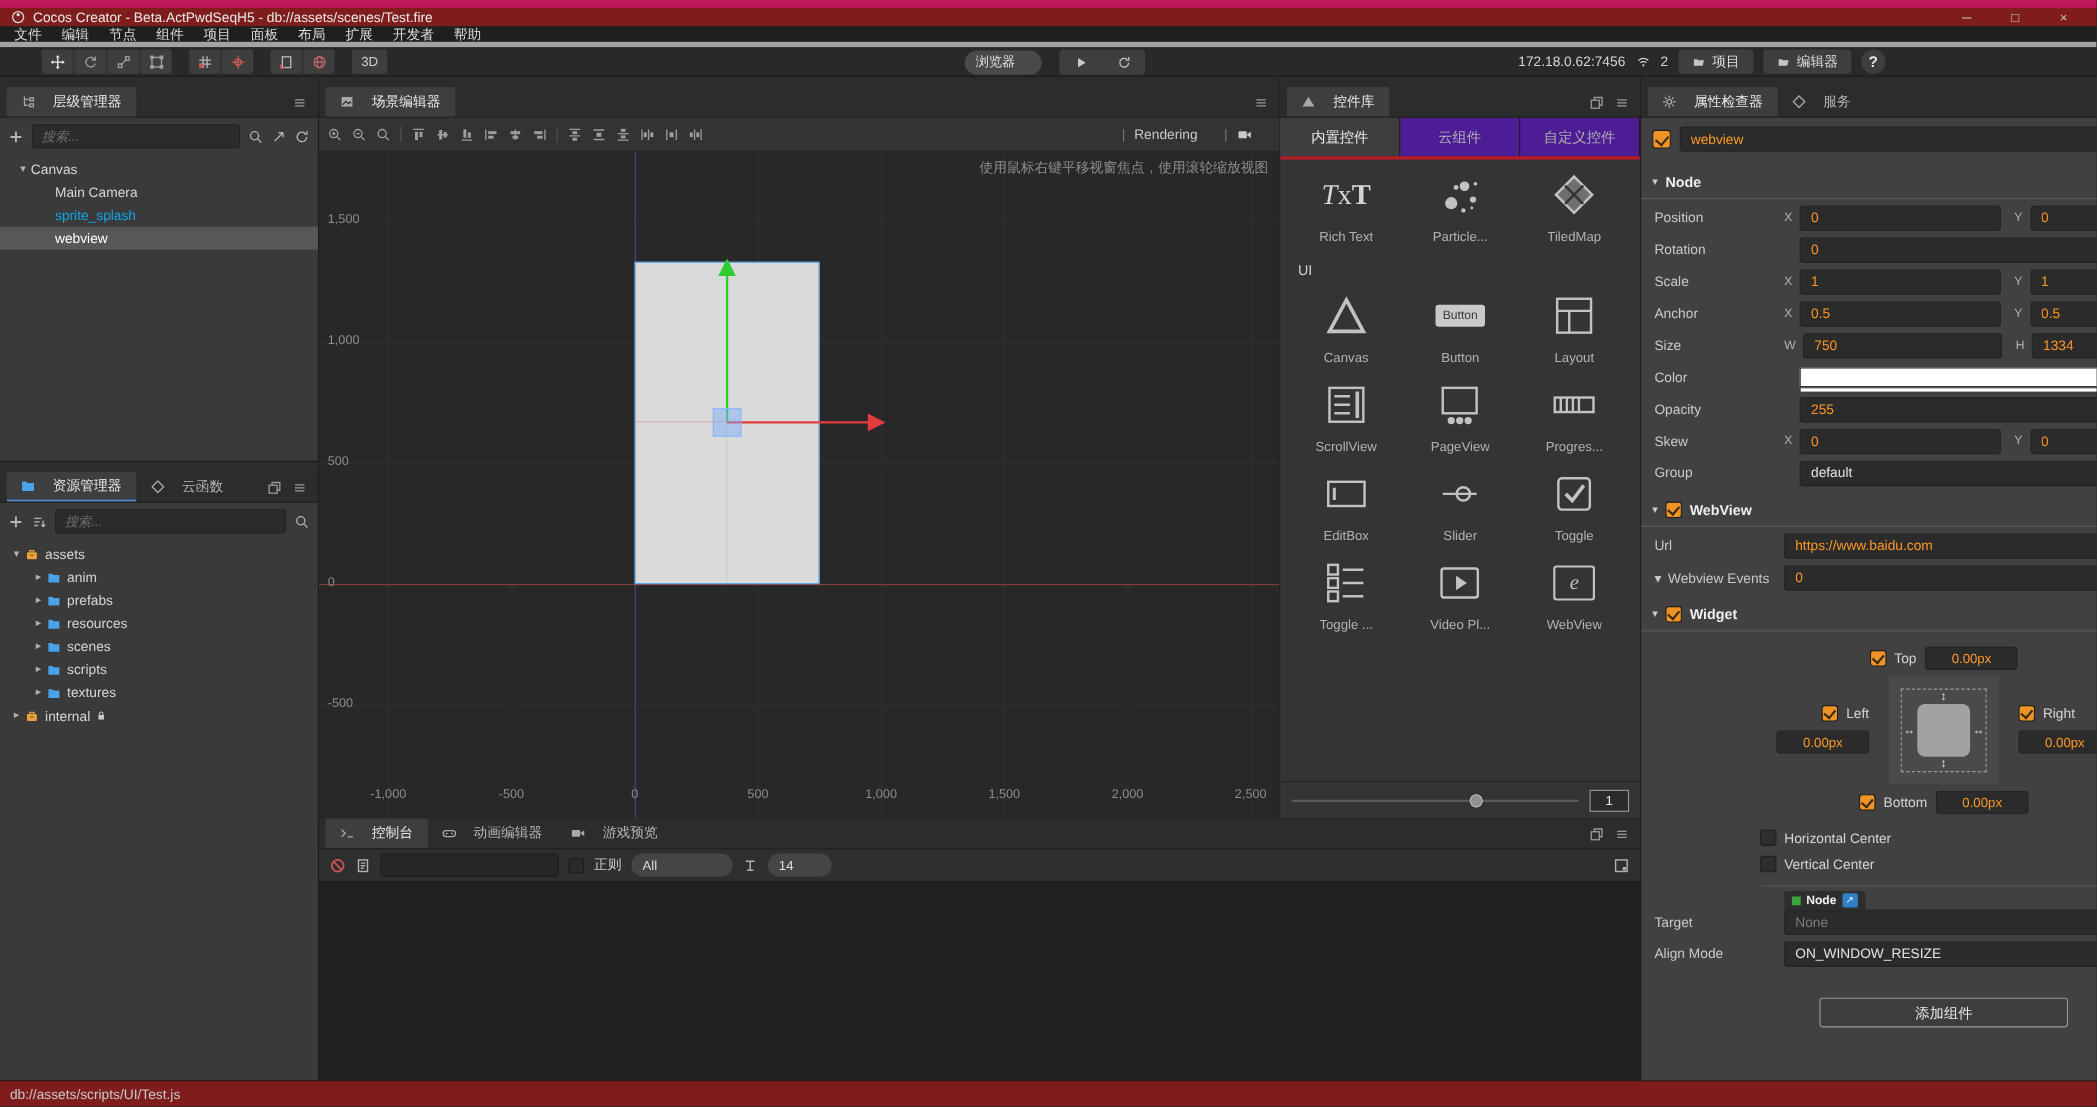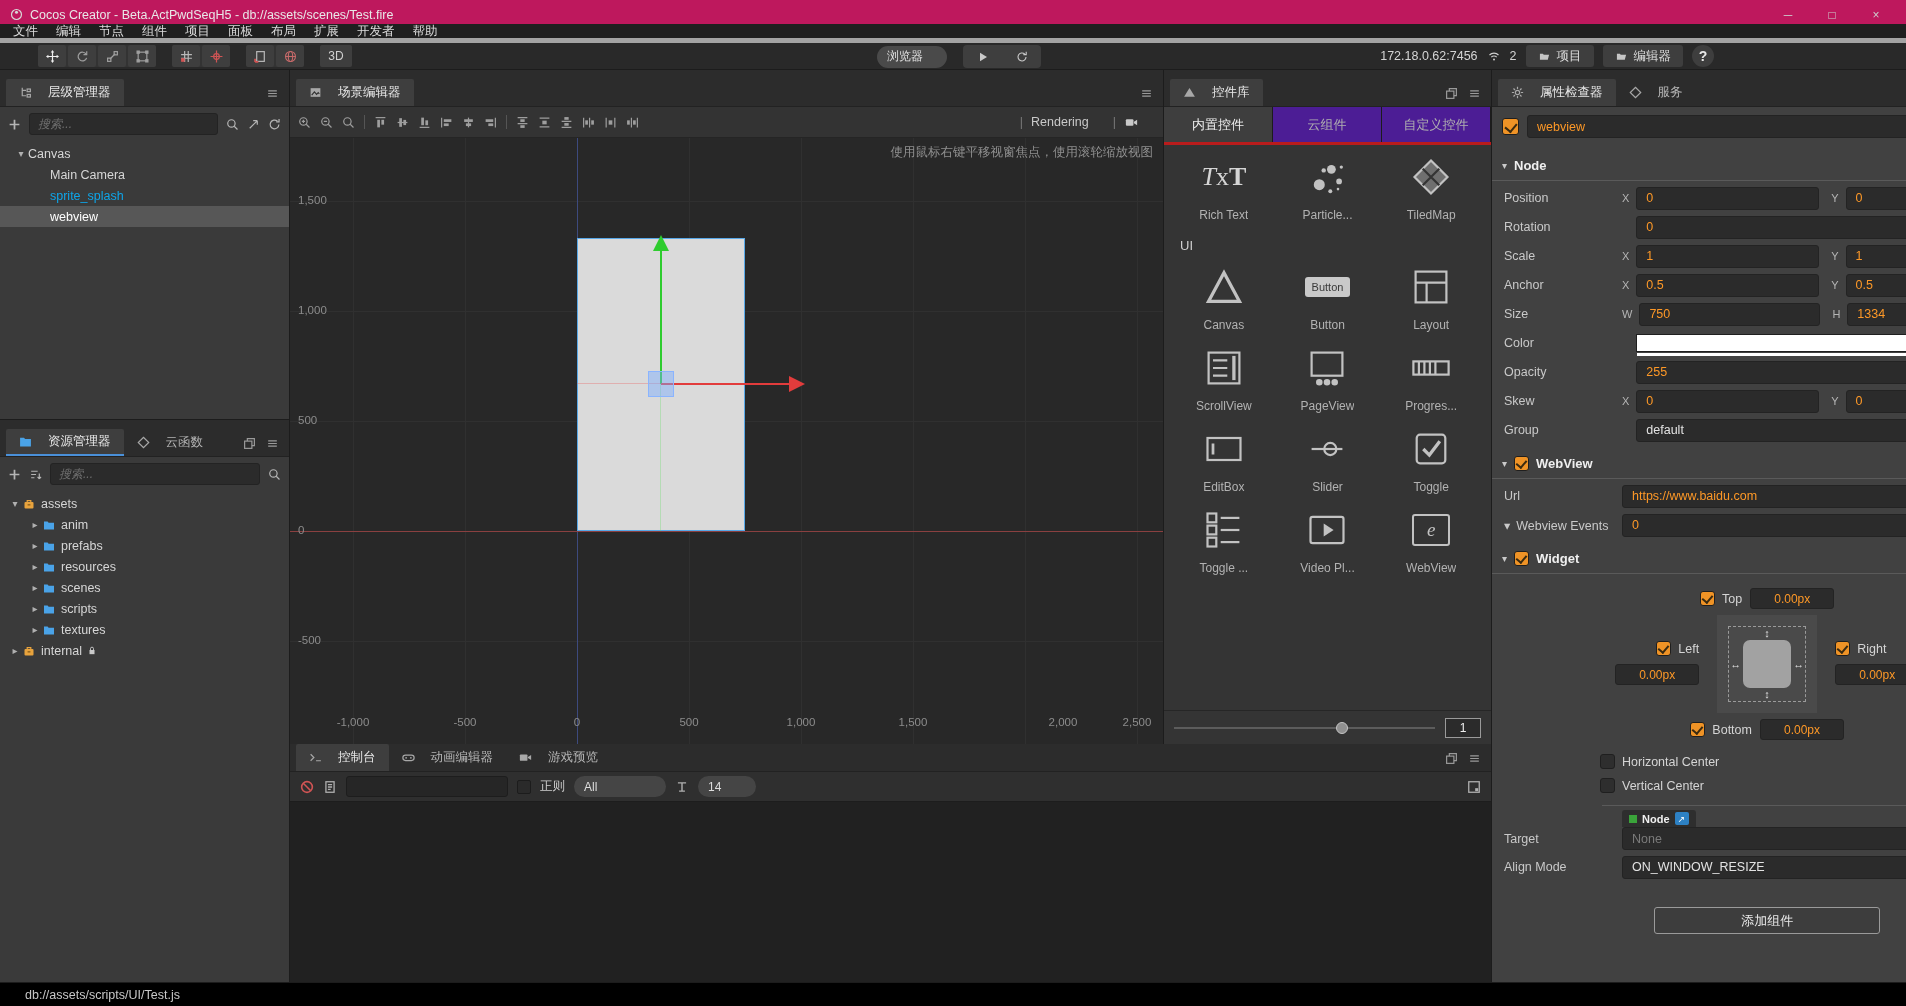--- a/index.html
+++ b/index.html
@@ -1,21 +1,21 @@
 <!DOCTYPE html>
 <html><head>
 <meta charset="utf-8">
 <style>
   * { margin:0; padding:0; box-sizing:border-box; }
   html,body { width:1906px; height:1006px; overflow:hidden; }
   body { font-family:"Liberation Sans","DejaVu Sans",sans-serif; font-size:12.5px; color:#cfcfcf; background:#2a2a2a; }
   .app { position:relative; width:1906px; height:1006px; display:flex; flex-direction:column; }
 
   
-  .titlebar { height:24px; background:#be185d; border-top:5px solid #be185d; display:flex; align-items:center; padding:0 8px; flex:none; }
+  .titlebar { height:24px; background:#7f1d1d; border-top:7px solid #be185d; display:flex; align-items:center; padding:0 8px; flex:none; }
   .titlebar .logo { width:13px; height:13px; margin:0 7px 0 2px; color:#d8d8d8; }
   .titlebar .title { color:#e8e8e8; font-size:12.5px; }
   .wincontrols { margin-left:auto; display:flex; }
   .winbtn { width:44px; height:21px; display:flex; align-items:center; justify-content:center; color:#cccccc; font-size:12px; cursor:default; }
 
   
   .menubar { height:19px; background:#1f1f1f; display:flex; align-items:center; padding:0 4px; flex:none; border-bottom:5px solid #a3a3a3; }
   .menu-item { padding:0 9px; color:#dcdcdc; font-size:12.5px; line-height:19px; }
 
   
@@ -166,21 +166,21 @@
   .targetrow { display:flex; align-items:flex-end; margin:4px 14px 5px 12px; }
   .target-col { flex:1; min-width:0; }
   .nodetag { display:inline-flex; align-items:center; gap:5px; background:#2e2e2e; border-radius:3px 3px 0 0; padding:2px 7px; }
   .nodetag .gsq { width:8px; height:8px; background:#3aa33a; }
   .nodetag .ntxt { color:#f0f0f0; font-size:11px; font-weight:bold; }
   .nodetag .lnk { width:14px; height:13px; background:#2d81c4; border-radius:2px; color:#fff; font-size:9px; display:flex; align-items:center; justify-content:center; }
   .nonefield { height:23px; background:#2b2b2b; border:1px solid #232323; border-radius:3px; color:#7a7a7a; font-size:12.5px; display:flex; align-items:center; padding:0 9px; }
   .addcomp { width:226px; height:27px; margin:28px auto 0 auto; border:1px solid #9a9a9a; border-radius:3px; background:#3d3d3d; color:#e9e9e9; font-size:13px; display:flex; align-items:center; justify-content:center; }
 
   
-  .statusbar { height:24px; background:#000000; border-top:1px solid #1c1c1c; display:flex; align-items:center; padding:0 25px; flex:none; color:#c8c8c8; font-size:12.5px; }
+  .statusbar { height:24px; background:#7f1d1d; border-top:1px solid #1c1c1c; display:flex; align-items:center; padding:0 9px; flex:none; color:#c8c8c8; font-size:12.5px; }
 
   .ic { display:inline-flex; } .ic svg { width:100%; height:100%; }
 </style>
 </head>
 <body>
 
 <div class="app">
 
   <div class="titlebar">
     <span class="ic logo">
@@ -705,21 +705,21 @@
                 <span class="ruler-y" style="top: 166px;">1,000</span>
                 <span class="ruler-y" style="top: 276px;">500</span>
                 <span class="ruler-y" style="top: 386px;">0</span>
                 <span class="ruler-y" style="top: 496px;">-500</span>
                 <span class="ruler-x" style="left: 63px;">-1,000</span>
                 <span class="ruler-x" style="left: 175px;">-500</span>
                 <span class="ruler-x" style="left: 287px;">0</span>
                 <span class="ruler-x" style="left: 399px;">500</span>
                 <span class="ruler-x" style="left: 511px;">1,000</span>
                 <span class="ruler-x" style="left: 623px;">1,500</span>
-                <span class="ruler-x" style="left: 773px;">2,000</span>
+                <span class="ruler-x" style="left: 735px;">2,000</span>
                 <span class="ruler-x" style="left: 847px;">2,500</span>
               </div>
             <div class="hint">使用鼠标右键平移视窗焦点，使用滚轮缩放视图</div>
           </div>
         </section>
 
         <section class="library">
           <div class="ptabs">
             <span class="ptab active">
               <span class="ic">

